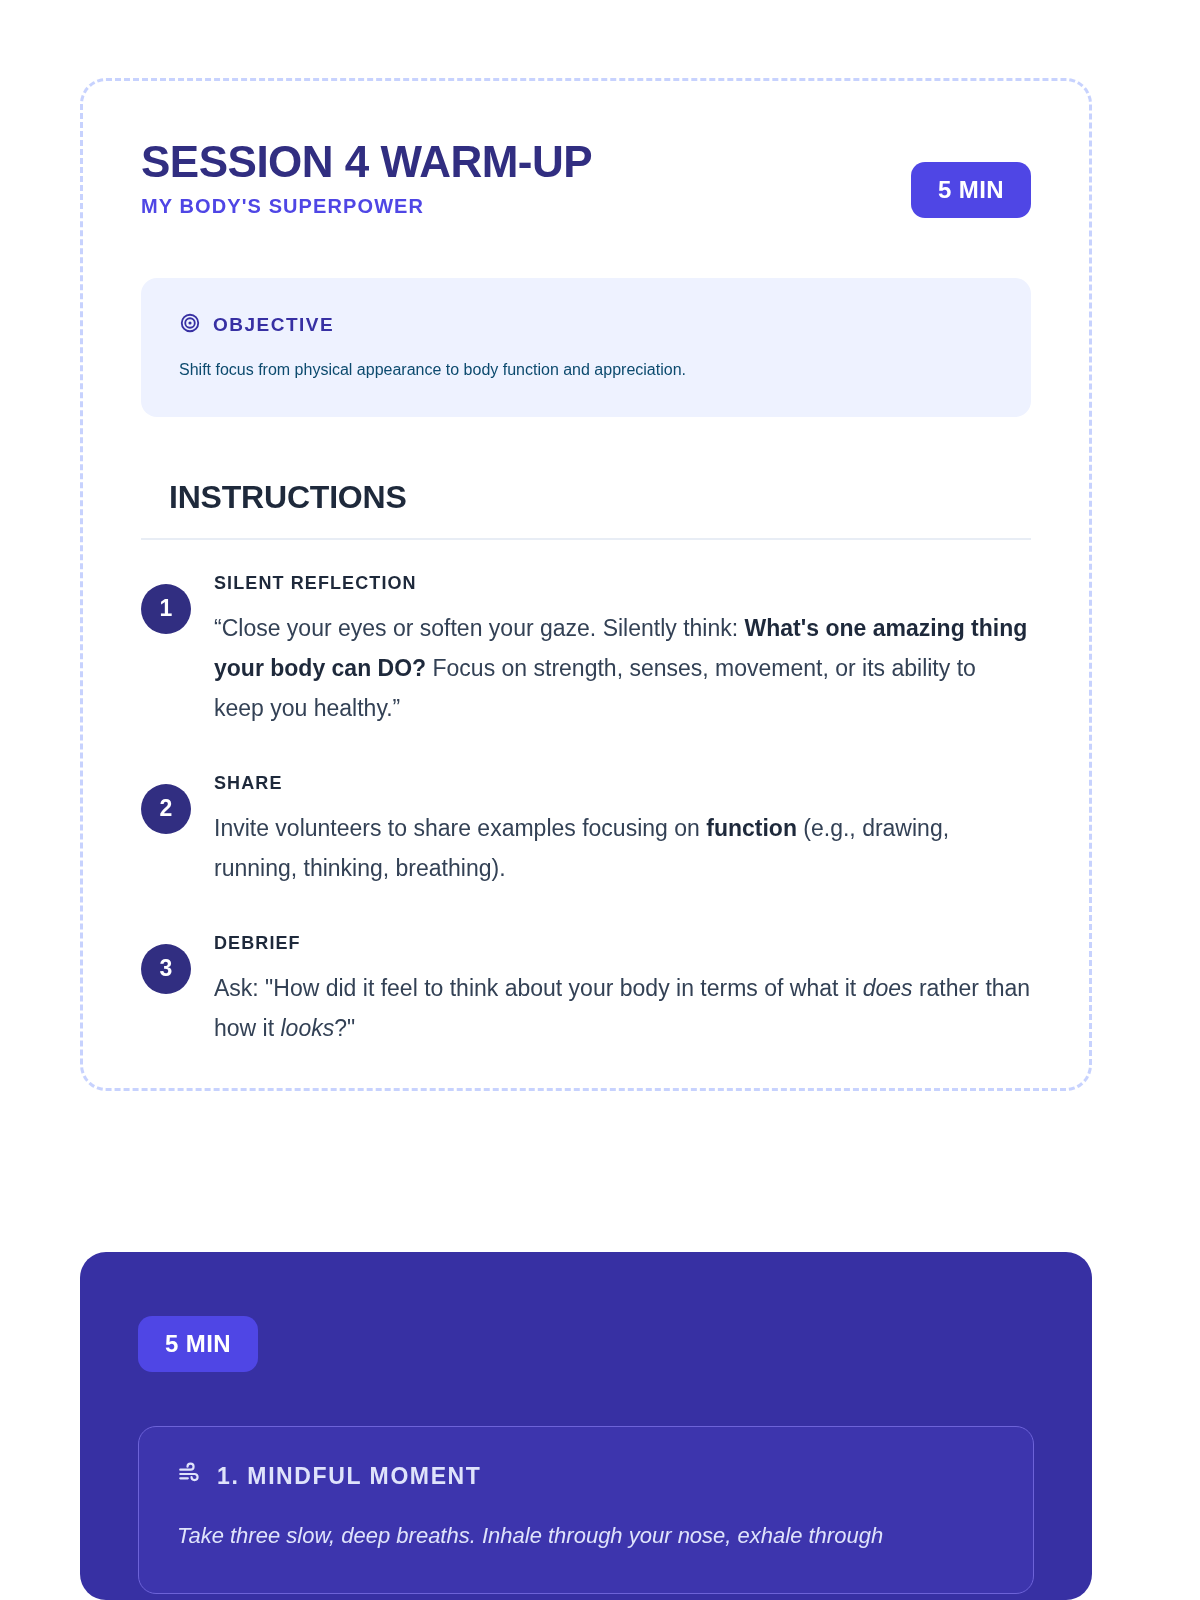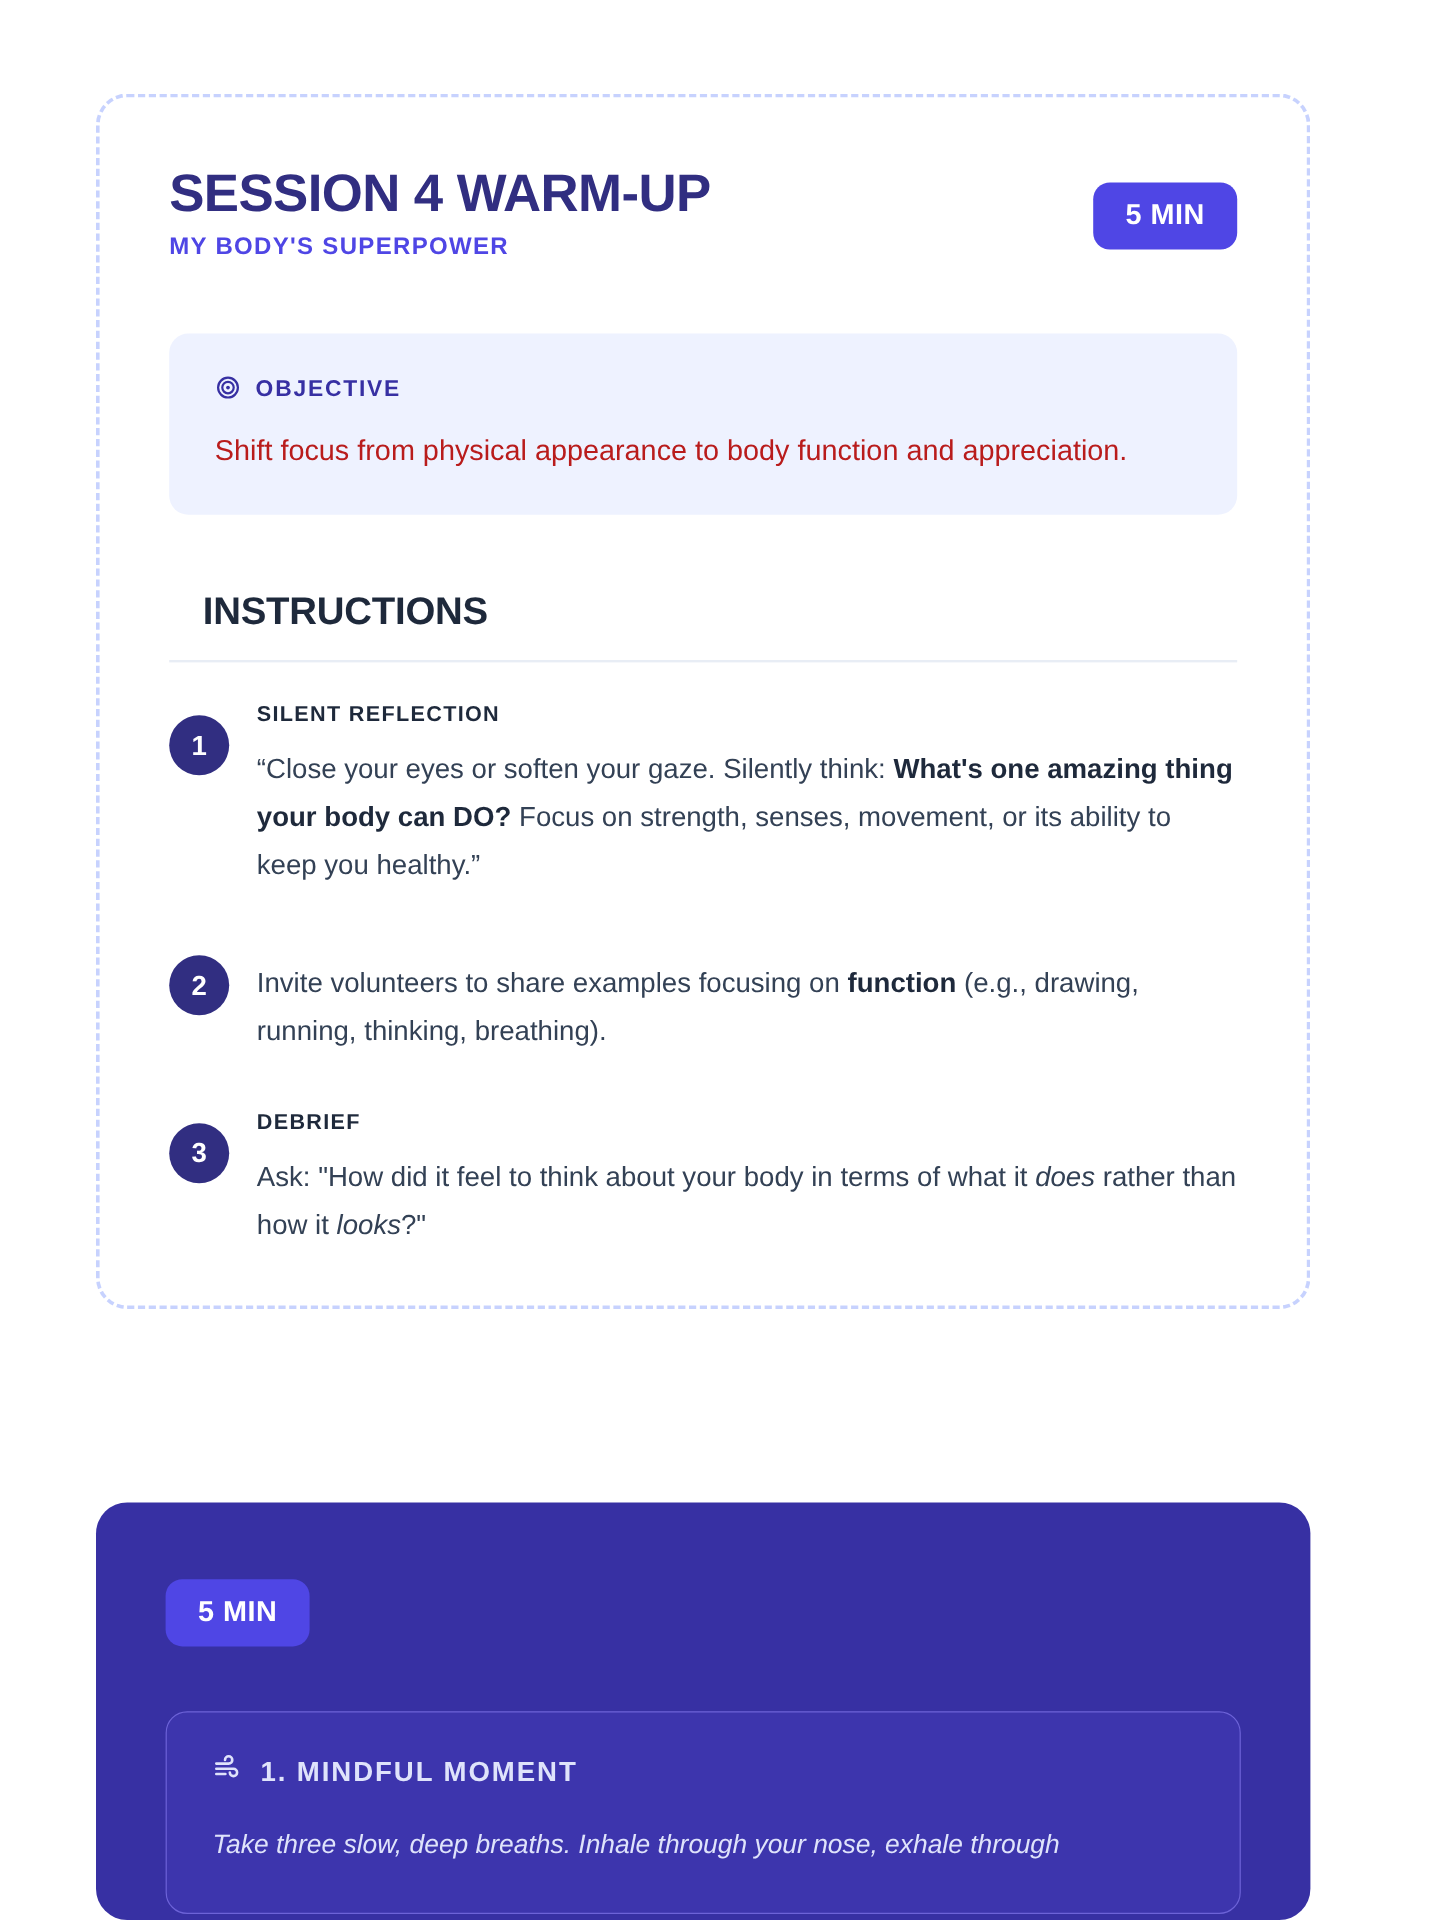--- a/index.html
+++ b/index.html
@@ -27,21 +27,21 @@
     width: 1012px;
     height: 1013px;
     background: #ffffff;
     border: 3px dashed #c7d2fe;
     border-radius: 26px;
     padding: 58px 58px 0 58px;
   }
 
   .card-head {
     display: flex;
-    align-items: center;
+    align-items: flex-end;
     justify-content: space-between;
     width: 100%;
   }
 
   .head-text { display: flex; flex-direction: column; }
 
   .warmup-title {
     font-size: 44px;
     font-weight: 800;
     letter-spacing: -0.5px;
@@ -88,22 +88,22 @@
 
   .objective-label {
     font-size: 19px;
     font-weight: 700;
     letter-spacing: 1.5px;
     color: #3730a3;
   }
 
   .objective-text {
     margin-top: 20px;
-    font-size: 24px;
-    color: #b91c1c;
+    font-size: 16px;
+    color: #0c4a6e;
     line-height: 1.45;
   }
 
   
   .instructions-heading {
     margin-top: 62px;
     font-size: 32px;
     font-weight: 800;
     letter-spacing: -0.2px;
     color: #1e293b;
@@ -269,20 +269,21 @@
         <div class="step">
           <div class="step-num">1</div>
           <div class="step-body">
             <div class="step-label">SILENT REFLECTION</div>
             <div class="step-text"><span>“Close your eyes or soften your gaze. Silently think: </span><b>What's one amazing thing your body can DO?</b><span> Focus on strength, senses, movement, or its ability to keep you healthy.”</span></div>
           </div>
         </div>
         <div class="step">
           <div class="step-num">2</div>
           <div class="step-body">
+            <div class="step-label">SHARE</div>
             <div class="step-text"><span>Invite volunteers to share examples focusing on </span><b>function</b><span> (e.g., drawing, running, thinking, breathing).</span></div>
           </div>
         </div>
         <div class="step">
           <div class="step-num">3</div>
           <div class="step-body">
             <div class="step-label">DEBRIEF</div>
             <div class="step-text"><span>Ask: "How did it feel to think about your body in terms of what it </span><i>does</i><span> rather than how it </span><i>looks</i><span>?"</span></div>
           </div>
         </div>

